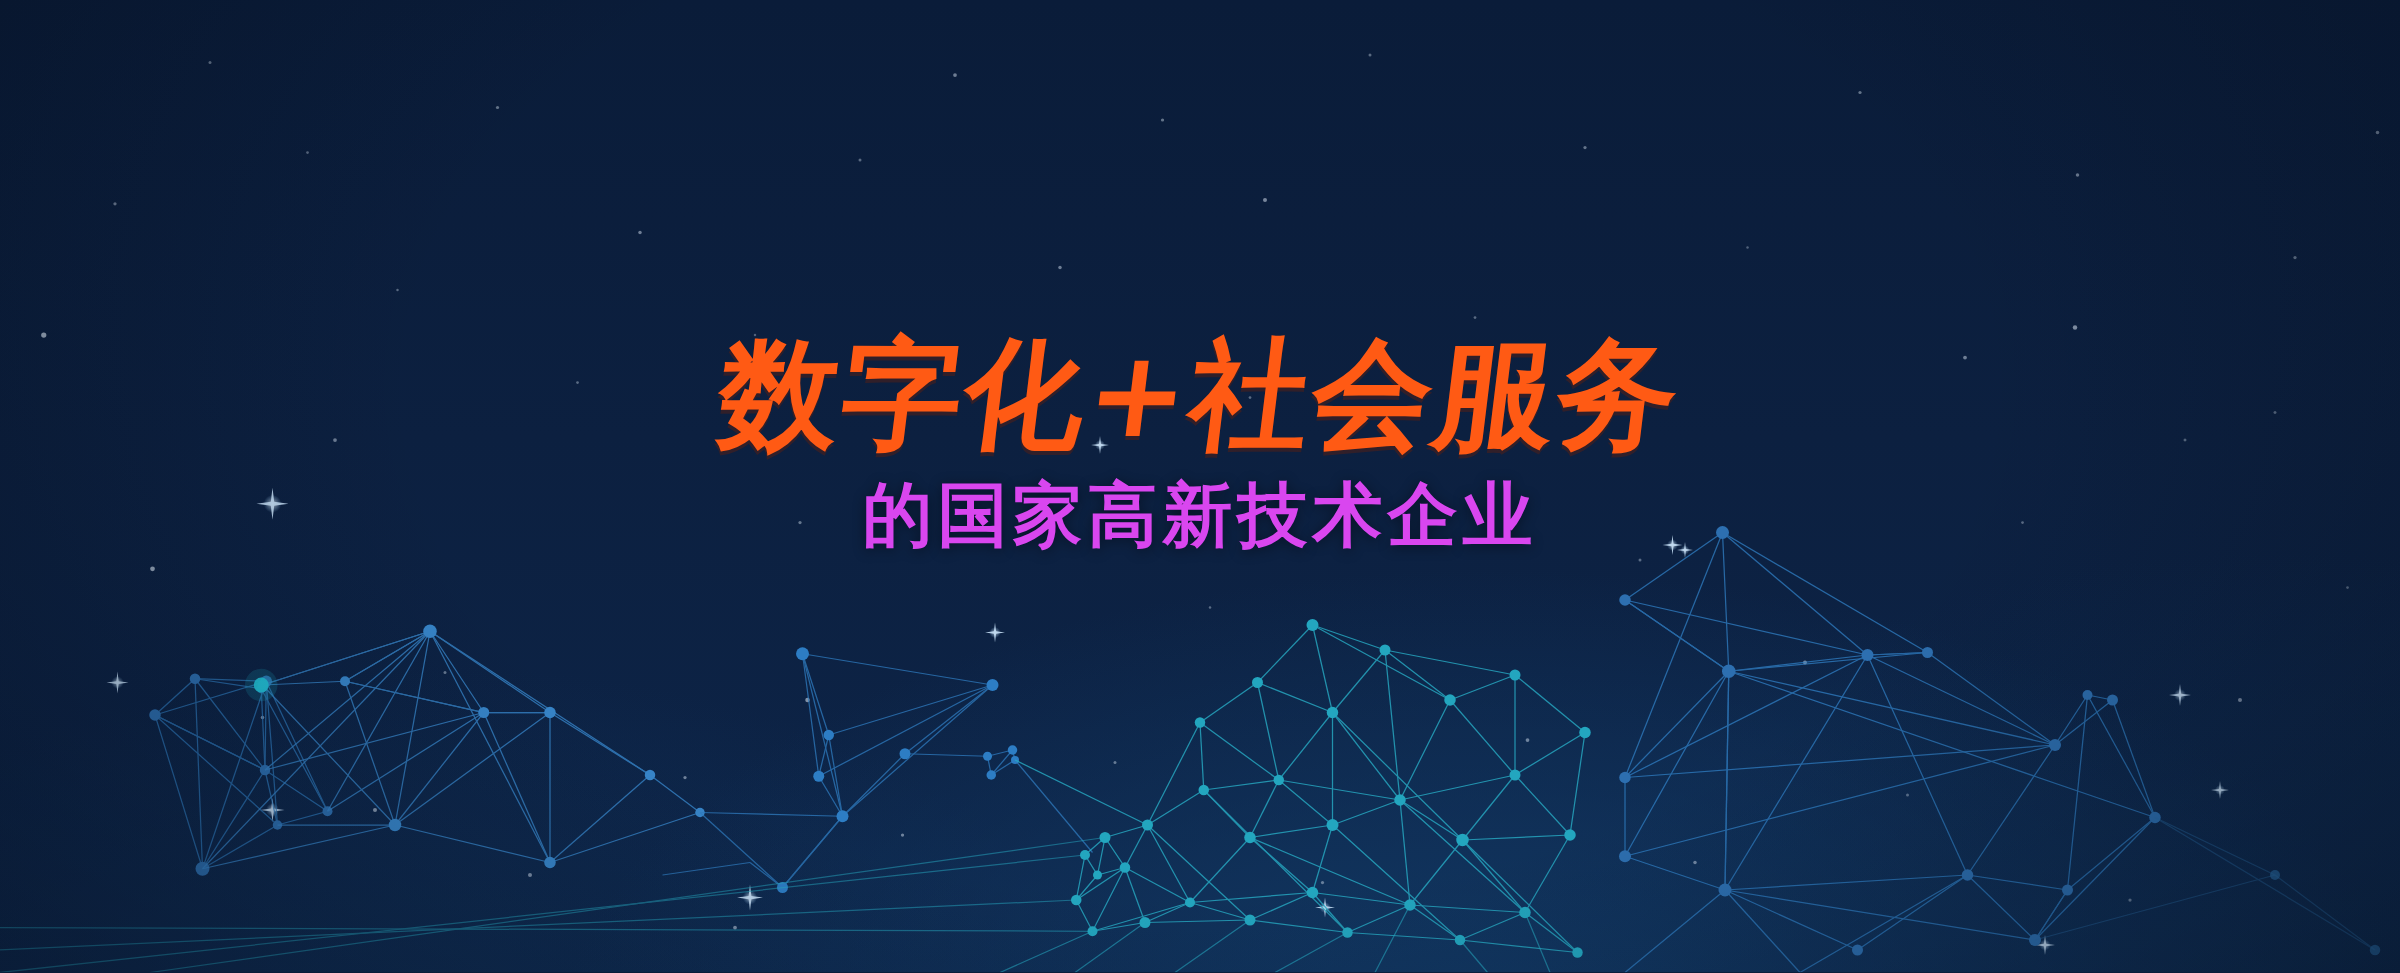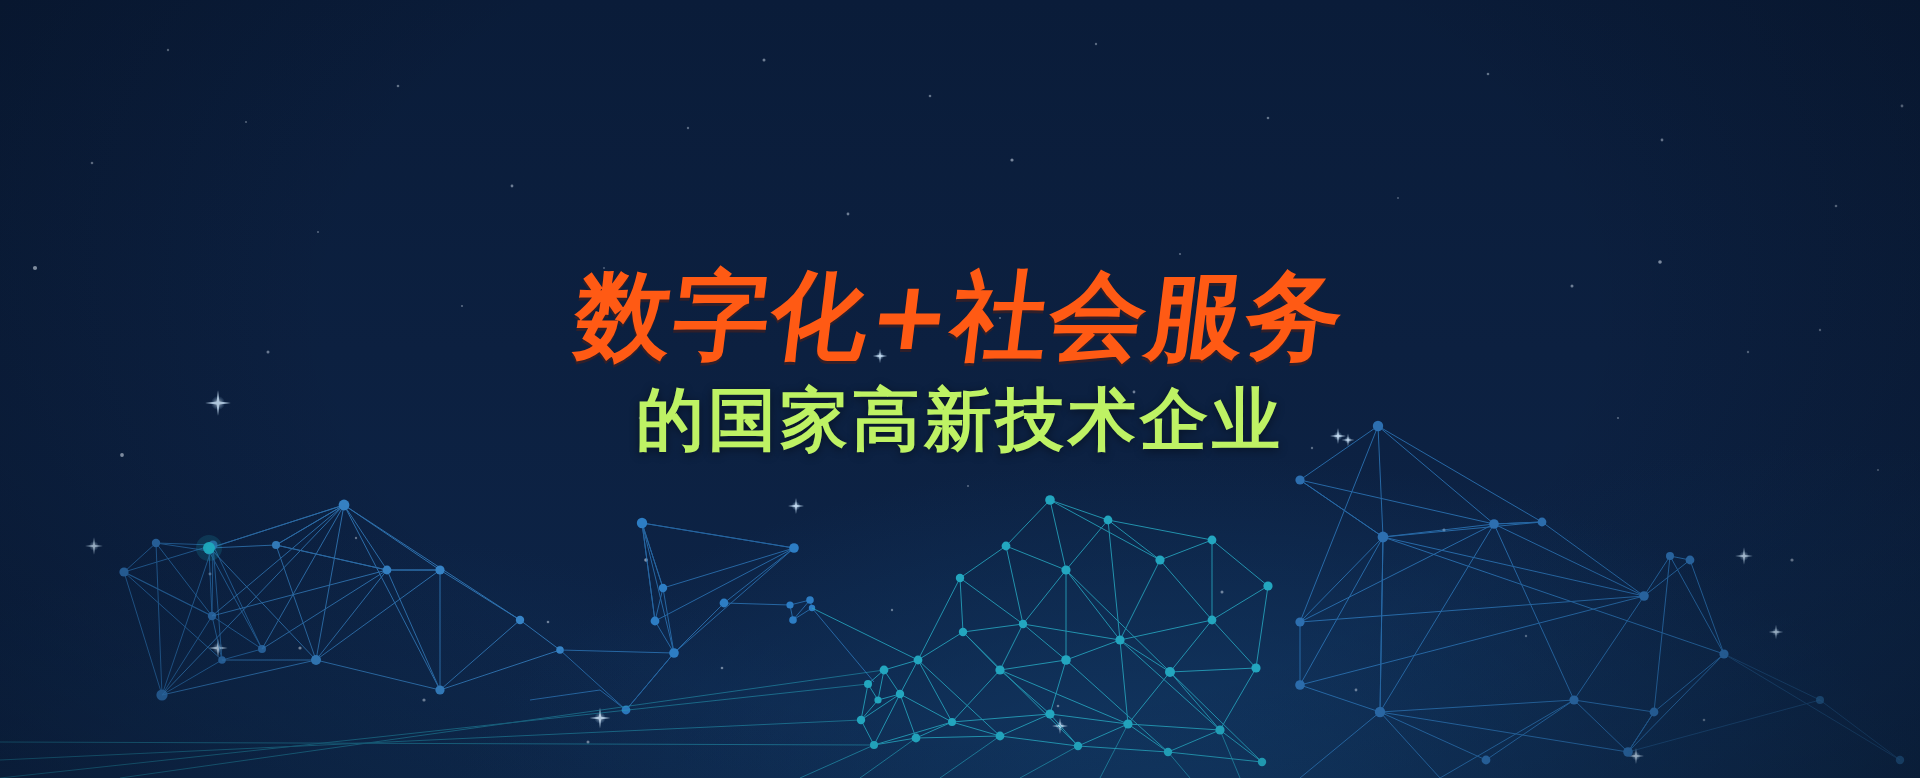--- a/index.html
+++ b/index.html
@@ -52,23 +52,23 @@
     font-size:96px;
     line-height:1.0;
     font-weight:700;
     letter-spacing:2px;
     transform:skewX(-7deg);
     text-shadow:0 3px 0 rgba(120,32,0,.35);
     white-space:nowrap;
   }
   .subline{
     margin:18px 0 0 0;
-    color:#bef264;
+    color:#d946ef;
     font-family:"DejaVu Serif","Liberation Serif",serif;
-    font-size:68px;
+    font-size:56px;
     line-height:1.1;
     font-weight:600;
     letter-spacing:4px;
     text-shadow:0 2px 10px rgba(0,0,0,.45);
     white-space:nowrap;
   }
 </style>
 </head>
 <body>
 

